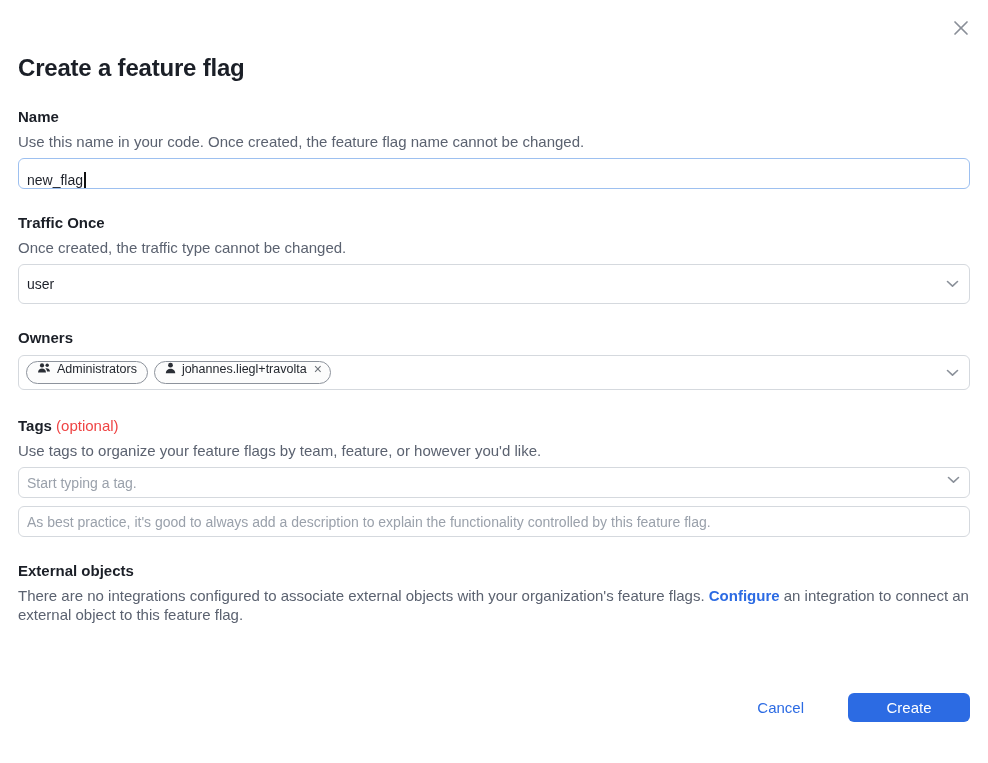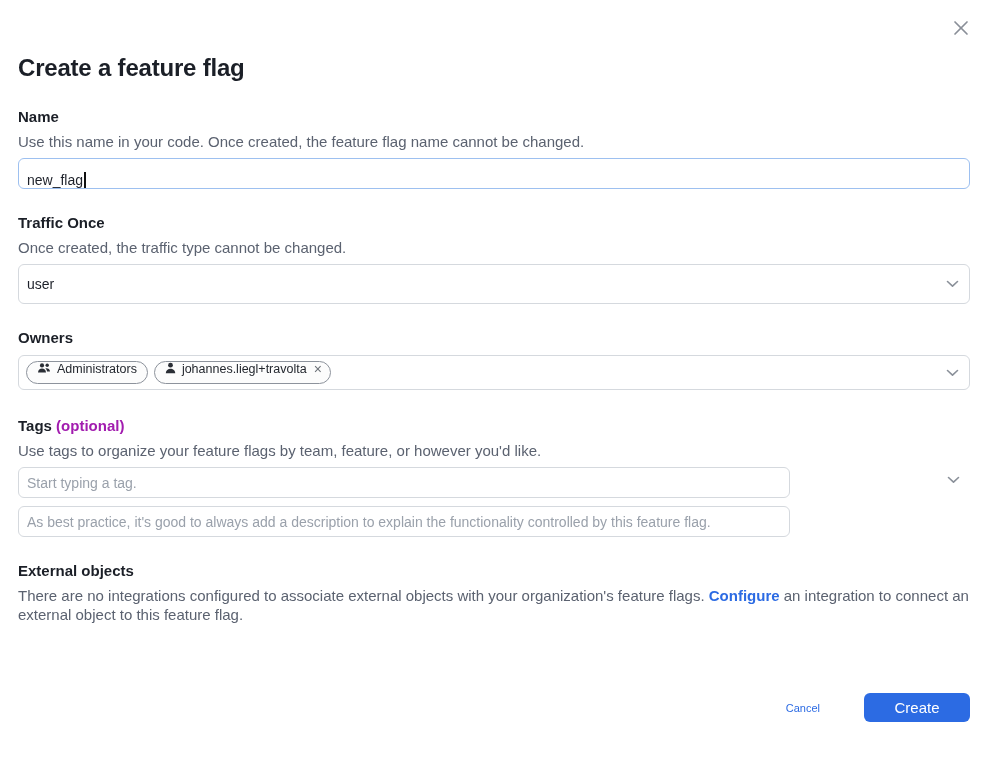--- a/index.html
+++ b/index.html
@@ -23,21 +23,21 @@
 
   h1.title {
     padding-top: 54px;
     font-size: 24px; line-height: 28px; font-weight: 700;
     letter-spacing: -0.2px; color: #1b1f27;
   }
 
   .group-label {
     font-size: 15px; line-height: 17px; font-weight: 700; color: #1b1f27;
   }
-  .group-label .optional { font-weight: 700; color: #a21caf; }
+  .group-label .optional { font-weight: 400; color: #ef4444; }
   .help {
     margin-top: 8px;
     font-size: 15px; line-height: 18px; color: #5b6270;
   }
 
   .mt-name-label { margin-top: 26px; }
   .mt-label { margin-top: 25px; }
   .mt-tags-label { margin-top: 27px; }
 
   .text-input, .select, .chips-box {
@@ -46,21 +46,21 @@
     border-radius: 6px;
     background: #fff;
     font-size: 14px;
     color: #1d212a;
   }
   .text-input { height: 31px; margin-top: 7px; padding: 0 8px; display: flex; align-items: flex-end; }
   .text-input.focused { border-color: #9dc0f0; }
   .caret { display: inline-block; width: 1.5px; height: 16px; background: #111; margin-left: 1px; }
 
   input.plain {
-    width: 772px; height: 31px; margin-top: 8px;
+    width: 952px; height: 31px; margin-top: 8px;
     border: 1px solid #d5d9de; border-radius: 6px;
     padding: 0 8px; font-size: 14px; outline: none;
     font-family: "Liberation Sans", "DejaVu Sans", sans-serif;
     color: #1d212a;
   }
   input.plain::placeholder { color: #9aa1ab; opacity: 1; }
 
   .select {
     height: 40px; margin-top: 7px; padding: 0 10px 0 8px;
     display: flex; align-items: center; justify-content: space-between;
@@ -92,25 +92,25 @@
     font-size: 15px; line-height: 18.5px; color: #5b6270;
   }
   .external-text a { color: #2c6be3; font-weight: 700; text-decoration: none; cursor: pointer; }
 
   .footer {
     position: absolute; right: 18px; top: 693px;
     display: flex; align-items: center; gap: 44px;
   }
   .cancel-link {
     background: none; border: none; cursor: pointer;
-    font-size: 11px; color: #2c6be3;
+    font-size: 15px; color: #2c6be3;
     font-family: "Liberation Sans", "DejaVu Sans", sans-serif;
   }
   .create-btn {
-    width: 106px; height: 29px;
+    width: 122px; height: 29px;
     background: #2c6be3; color: #fff;
     border: none; border-radius: 6px; cursor: pointer;
     font-size: 15px;
     font-family: "Liberation Sans", "DejaVu Sans", sans-serif;
   }
   .chev { flex: 0 0 auto; }
   .chip svg { flex: 0 0 auto; }
 </style>
 </head>
 <body>

